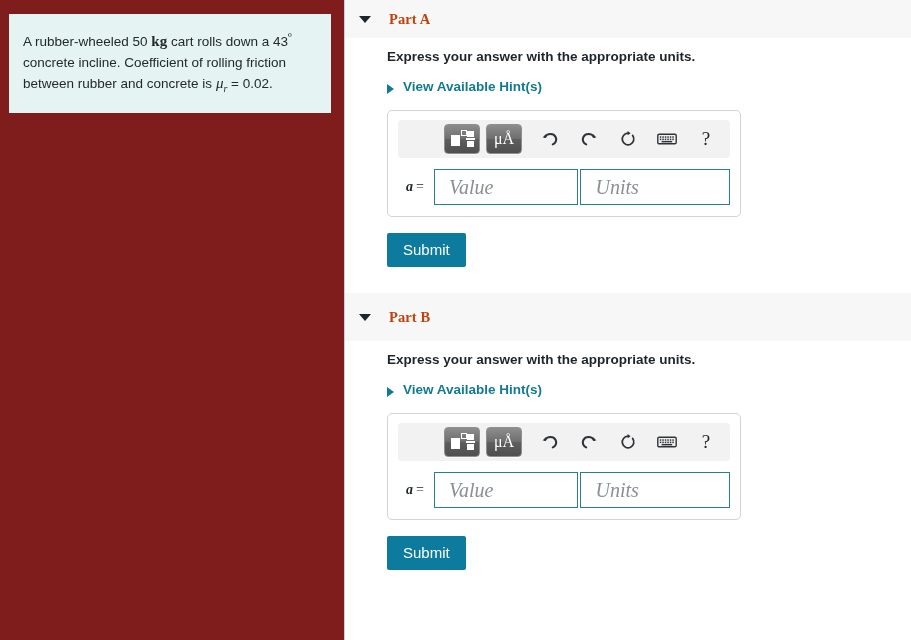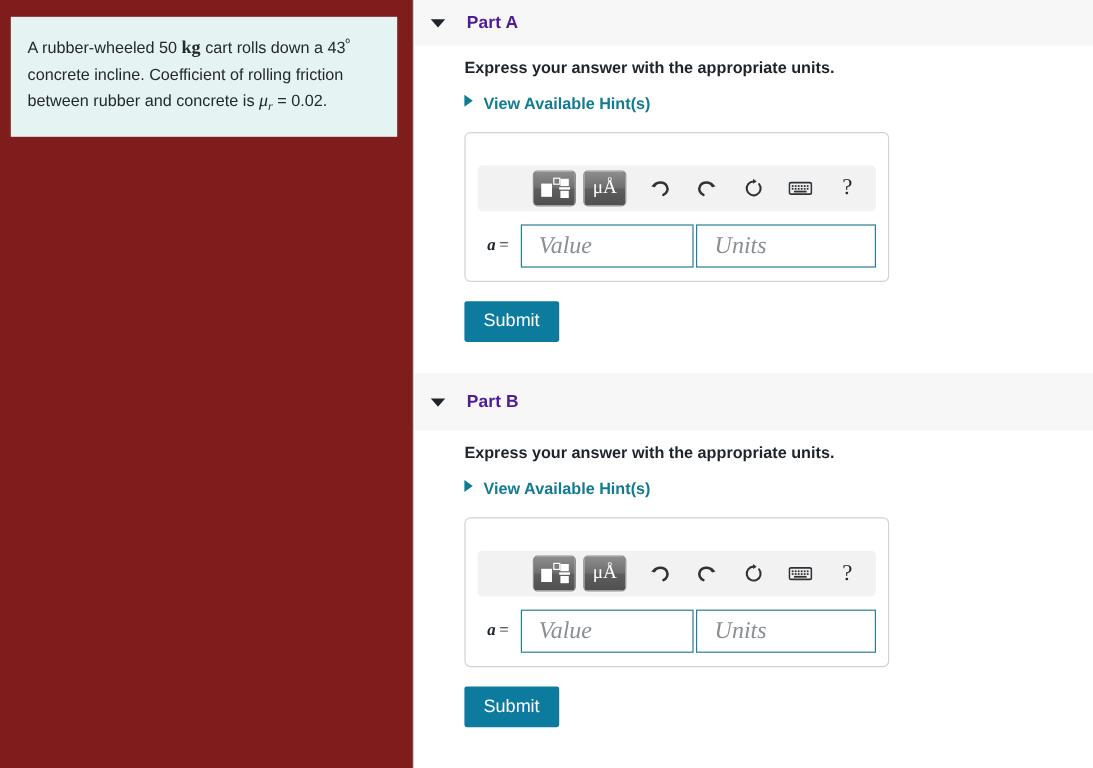--- a/index.html
+++ b/index.html
@@ -90,22 +90,23 @@
     height: 0;
     border-left: 6px solid transparent;
     border-right: 6px solid transparent;
     border-top: 7px solid #1d242b;
     margin-right: 18px;
     flex: 0 0 auto;
   }
   .part-title {
     font-size: 14.5px;
     font-weight: bold;
-    color: #4c1d95;
+    color: #c2410c;
     letter-spacing: 0.1px;
+    font-family: Liberation Serif, serif;
   }
 
   .part-body {
     padding: 0 0 0 42px;
   }
 
   .question-text {
     font-size: 13.5px;
     color: #2a3035;
     line-height: 20px;
@@ -114,21 +115,21 @@
   .instruction-text {
     font-size: 13.5px;
     font-weight: bold;
     color: #1d242b;
     line-height: 20px;
     padding-top: 9px;
   }
 
   .hints-row {
     display: flex;
-    align-items: flex-start;
+    align-items: flex-end;
     padding-top: 12px;
     cursor: pointer;
     width: fit-content;
   }
   .caret-right {
     width: 0;
     height: 0;
     border-top: 5.5px solid transparent;
     border-bottom: 5.5px solid transparent;
     border-left: 7px solid #137a94;
@@ -142,21 +143,21 @@
   }
 
   
   .answer-box {
     margin-top: 16px;
     width: 354px;
     box-sizing: border-box;
     border: 1px solid #cfd4d8;
     border-radius: 5px;
     background: #ffffff;
-    padding: 27px 10px 11px 10px;
+    padding: 9px 10px 11px 10px;
   }
 
   .mq-toolbar {
     background: #f2f2f2;
     border-radius: 4px;
     height: 38px;
     display: flex;
     align-items: center;
     padding-left: 46px;
     box-sizing: border-box;

